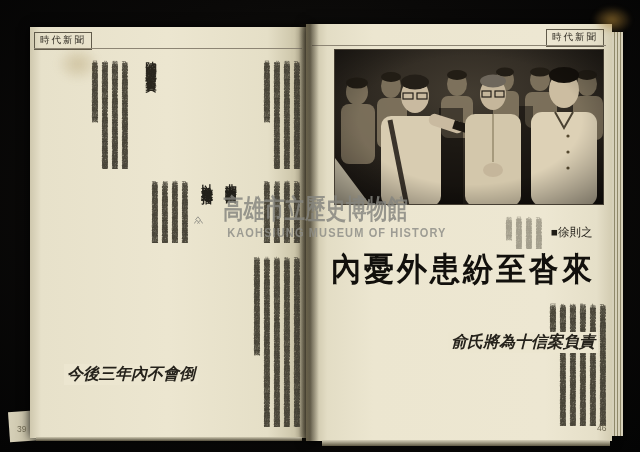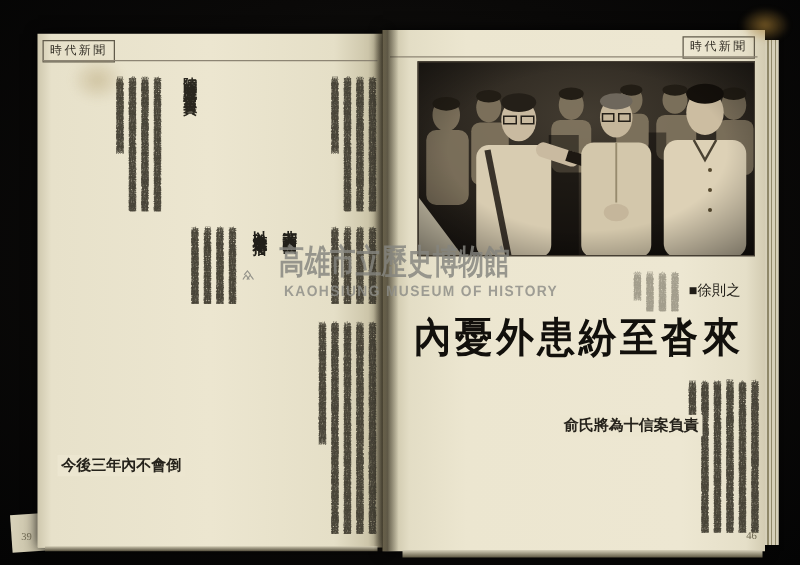--- a/index.html
+++ b/index.html
@@ -31,23 +31,23 @@
   
   .hdrbox{position:absolute;border:1px solid #615b4b;padding:1px 5px 2px 5px;
     font-size:9.5px;letter-spacing:2px;color:#332f26;white-space:nowrap;}
   .rule{position:absolute;height:1px;background:#8d8574;}
   .vt{writing-mode:vertical-rl;text-orientation:upright;position:absolute;overflow:hidden;
     color:#474337;font-size:6.5px;line-height:10px;letter-spacing:1px;filter:blur(.35px);}
   .vt-sub{writing-mode:vertical-rl;text-orientation:upright;position:absolute;overflow:hidden;
     font-size:11px;font-weight:600;letter-spacing:2px;color:#2a271f;}
   .vt-bold{writing-mode:vertical-rl;text-orientation:upright;position:absolute;overflow:hidden;
     font-size:11.5px;font-weight:700;line-height:24px;letter-spacing:1.5px;color:#22201a;}
-  .inline-sub{position:absolute;font-size:12px;font-weight:700;color:#25221b;
-    background:#ece6d0;padding:0 3px;white-space:nowrap;z-index:2;}
-  .pgnum{position:absolute;font-size:8.5px;color:#6e6852;z-index:2;font-family:Liberation Serif, serif;}
+  .inline-sub{position:absolute;font-size:16px;font-weight:700;color:#25221b;
+    background:#ece6d0;padding:0 3px;white-space:nowrap;z-index:2;font-style:italic;}
+  .pgnum{position:absolute;font-size:8.5px;color:#6e6852;z-index:2;}
   
   .kicker{position:absolute;left:39px;top:185px;font-size:29px;font-weight:700;
     letter-spacing:1px;color:#15130f;white-space:nowrap;}
   .byline{position:absolute;left:245px;top:201px;font-size:11.5px;color:#201d17;white-space:nowrap;font-family:Liberation Mono, monospace;}
   .headline{position:absolute;left:25px;top:224px;width:280px;font-size:30px;font-weight:700;
     letter-spacing:3px;color:#12100c;white-space:nowrap;transform:scaleY(1.08);transform-origin:left top;}
   .photo{position:absolute;left:28px;top:25px;width:270px;height:156px;
     border:1px solid #463f33;background:#1c1814;overflow:hidden;}
   .gfaint{opacity:.45;filter:blur(.45px);}
   
@@ -78,21 +78,21 @@
     <div class="vt" style="left:132px;top:28px;width:140px;height:114px;">政府當局表示十信案發生以來社會各界極為關注財政部與中央銀行已採取必要措施安定金融秩序存款人權益應獲保障立法院委員質詢指出主管機關監督不週應負行政責任經濟景氣尚未復甦對外貿易出超持續擴大美方要求我開放市場新台幣面臨升值壓力輿論認為當前內外情勢嚴峻朝野應同心協力共度難關政府當局表示十信案發生以來社會各界極為關注財政部與中央銀行已採取必要措施安定金融秩序存款人權益應獲保障立法院委員質詢指出主管機關監督不週應負行政責任經濟景氣尚未復甦對外貿易出超持續擴大美方要求我開放市場新台幣面臨升值壓力輿論認為當前內外情勢嚴峻朝野應同心協力共度難關政府當局表示十信案發生以來社會各界極為關注財政部與中央銀行已採取必要措施安定金融秩序存款人權益應獲保障立法院委員質詢指出主管機關監督不週應負行政責任經濟景氣尚未復甦對外貿易出超持續擴大美方要求我開放市場新台幣面臨升值壓力輿論認為當前內外情勢嚴峻朝野應同心協力共度難關</div>
 
     <div class="vt" style="left:8px;top:148px;width:152px;height:68px;">政府當局表示十信案發生以來社會各界極為關注財政部與中央銀行已採取必要措施安定金融秩序存款人權益應獲保障立法院委員質詢指出主管機關監督不週應負行政責任經濟景氣尚未復甦對外貿易出超持續擴大美方要求我開放市場新台幣面臨升值壓力輿論認為當前內外情勢嚴峻朝野應同心協力共度難關政府當局表示十信案發生以來社會各界極為關注財政部與中央銀行已採取必要措施安定金融秩序存款人權益應獲保障立法院委員質詢指出主管機關監督不週應負行政責任經濟景氣尚未復甦對外貿易出超持續擴大美方要求我開放市場新台幣面臨升值壓力輿論認為當前內外情勢嚴峻朝野應同心協力共度難關</div>
     <div class="vt-bold" style="left:163px;top:148px;width:50px;height:68px;">
       <div>非謂言論自由</div>
       <div>以雜食大眾傳播</div>
     </div>
     <div class="vt" style="left:218px;top:148px;width:54px;height:68px;">政府當局表示十信案發生以來社會各界極為關注財政部與中央銀行已採取必要措施安定金融秩序存款人權益應獲保障立法院委員質詢指出主管機關監督不週應負行政責任經濟景氣尚未復甦對外貿易出超持續擴大美方要求我開放市場新台幣面臨升值壓力輿論認為當前內外情勢嚴峻朝野應同心協力共度難關政府當局表示十信案發生以來社會各界極為關注財政部與中央銀行已採取必要措施安定金融秩序存款人權益應獲保障立法院委員質詢指出主管機關監督不週應負行政責任經濟景氣尚未復甦對外貿易出超持續擴大美方要求我開放市場新台幣面臨升值壓力輿論認為當前內外情勢嚴峻朝野應同心協力共度難關</div>
 
     <div class="vt" style="left:6px;top:224px;width:266px;height:176px;">政府當局表示十信案發生以來社會各界極為關注財政部與中央銀行已採取必要措施安定金融秩序存款人權益應獲保障立法院委員質詢指出主管機關監督不週應負行政責任經濟景氣尚未復甦對外貿易出超持續擴大美方要求我開放市場新台幣面臨升值壓力輿論認為當前內外情勢嚴峻朝野應同心協力共度難關政府當局表示十信案發生以來社會各界極為關注財政部與中央銀行已採取必要措施安定金融秩序存款人權益應獲保障立法院委員質詢指出主管機關監督不週應負行政責任經濟景氣尚未復甦對外貿易出超持續擴大美方要求我開放市場新台幣面臨升值壓力輿論認為當前內外情勢嚴峻朝野應同心協力共度難關政府當局表示十信案發生以來社會各界極為關注財政部與中央銀行已採取必要措施安定金融秩序存款人權益應獲保障立法院委員質詢指出主管機關監督不週應負行政責任經濟景氣尚未復甦對外貿易出超持續擴大美方要求我開放市場新台幣面臨升值壓力輿論認為當前內外情勢嚴峻朝野應同心協力共度難關政府當局表示十信案發生以來社會各界極為關注財政部與中央銀行已採取必要措施安定金融秩序存款人權益應獲保障立法院委員質詢指出主管機關監督不週應負行政責任經濟景氣尚未復甦對外貿易出超持續擴大美方要求我開放市場新台幣面臨升值壓力輿論認為當前內外情勢嚴峻朝野應同心協力共度難關政府當局表示十信案發生以來社會各界極為關注財政部與中央銀行已採取必要措施安定金融秩序存款人權益應獲保障立法院委員質詢指出主管機關監督不週應負行政責任經濟景氣尚未復甦對外貿易出超持續擴大美方要求我開放市場新台幣面臨升值壓力輿論認為當前內外情勢嚴峻朝野應同心協力共度難關政府當局表示十信案發生以來社會各界極為關注財政部與中央銀行已採取必要措施安定金融秩序存款人權益應獲保障立法院委員質詢指出主管機關監督不週應負行政責任經濟景氣尚未復甦對外貿易出超持續擴大美方要求我開放市場新台幣面臨升值壓力輿論認為當前內外情勢嚴峻朝野應同心協力共度難關</div>
-    <div class="inline-sub" style="left:16px;top:337px;">今後三年內不會倒</div>
+    <div class="inline-sub" style="left:34px;top:337px;">今後三年內不會倒</div>
   </div>
 
   <div class="page page-right">
     <div class="hdrbox" style="right:8px;top:5px;">時代新聞</div>
     <div class="rule" style="left:6px;top:21px;width:294px;"></div>
 
     <div class="photo">
       <svg width="270" height="156" viewBox="0 0 270 156">
         <defs>
           <radialGradient id="pg" cx="50%" cy="28%" r="85%">

